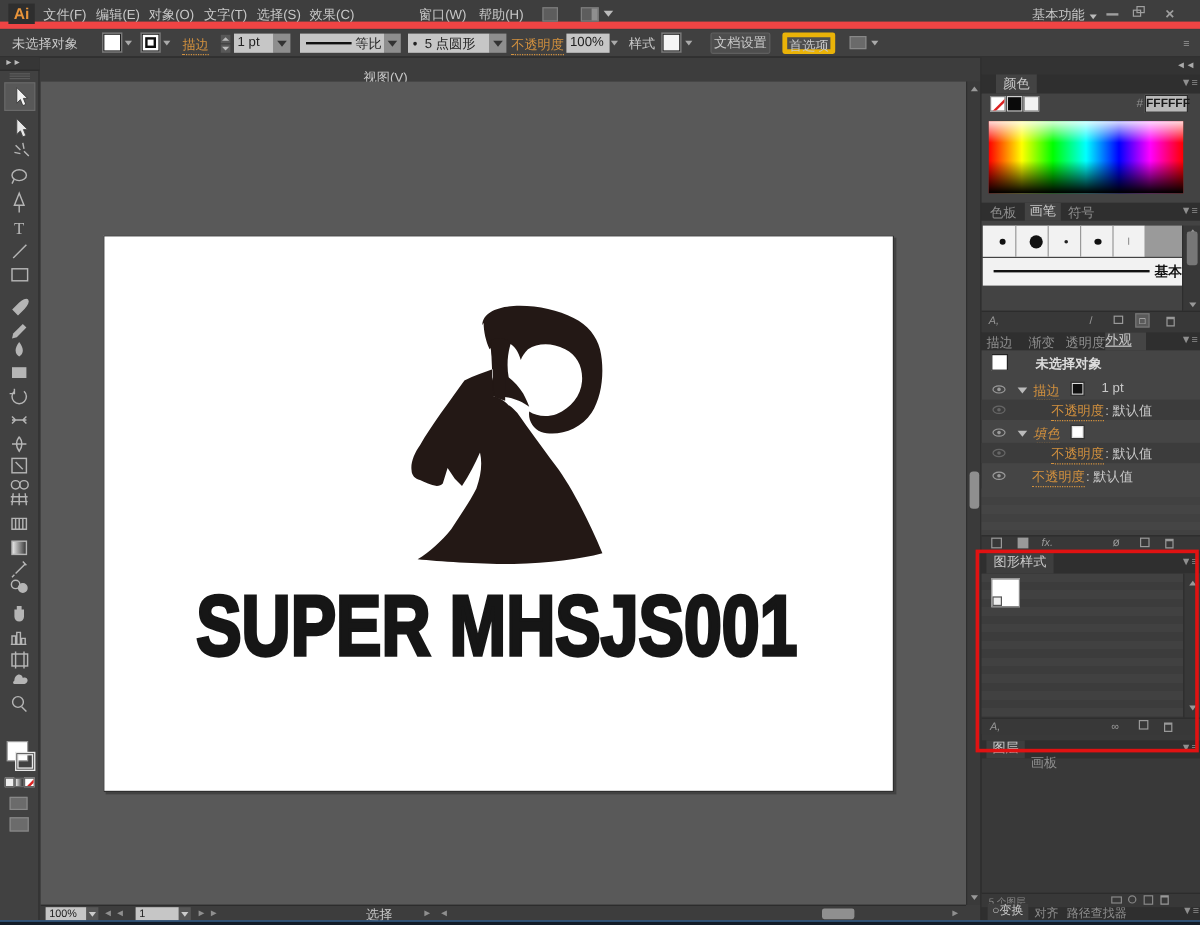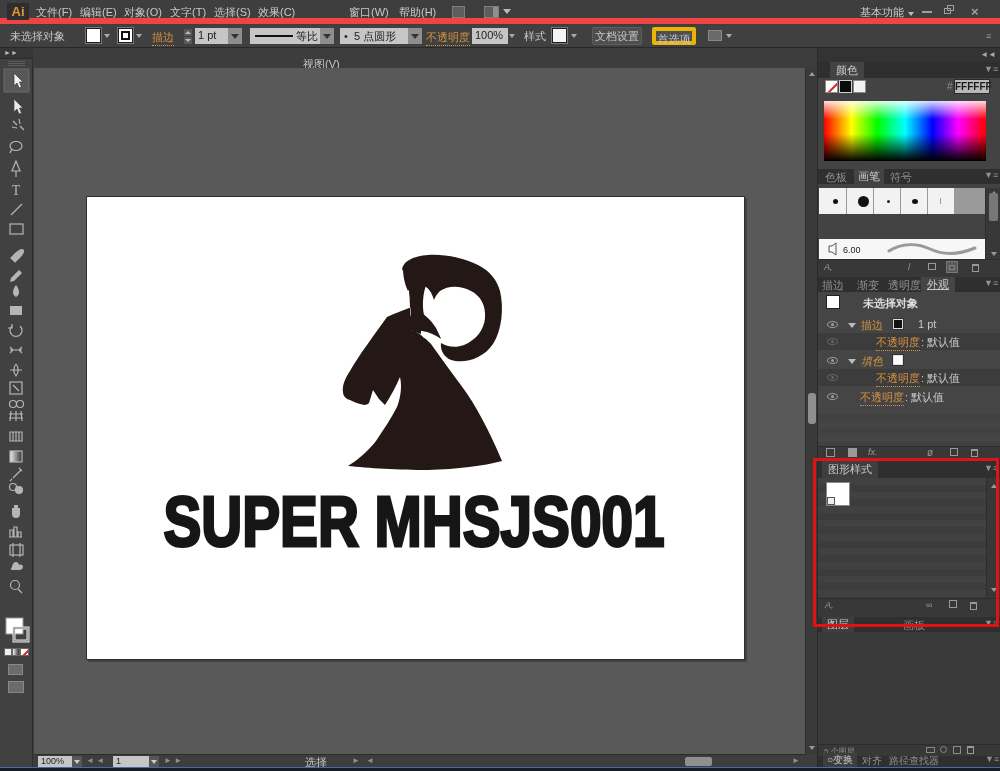--- a/index.html
+++ b/index.html
@@ -266,48 +266,45 @@
       <i class="abs" style="left:28px;top:4px;width:1px;height:26px;background:#999;"></i>
       <i class="abs" style="left:55px;top:4px;width:1px;height:26px;background:#999;"></i>
       <i class="abs" style="left:82px;top:4px;width:1px;height:26px;background:#999;"></i>
       <i class="abs" style="left:109px;top:4px;width:1px;height:26px;background:#999;"></i>
       <i class="abs" style="left:15px;top:15px;width:5px;height:5px;background:#111;border-radius:50%;"></i>
       <i class="abs" style="left:40px;top:12px;width:11px;height:11px;background:#111;border-radius:50%;"></i>
       <i class="abs" style="left:69px;top:16px;width:3px;height:3px;background:#222;border-radius:50%;"></i>
       <i class="abs" style="left:94px;top:15px;width:6px;height:5px;background:#111;border-radius:50%;"></i>
       <i class="abs" style="left:122px;top:14px;width:1px;height:6px;background:#999;"></i>
 
-
-      <div class="abs" style="left:1px;top:55px;width:166px;height:20px;background:#f7f7f7;">
-        <svg class="abs" style="left:8px;top:3px;" width="156" height="15" viewBox="0 0 156 15">
-          <path d="M2,4 L5,4 L9,1 L9,13 L5,10 L2,10 Z" fill="none" stroke="#555" stroke-width="1"></path>
-          <text x="16" y="11" font-size="9" fill="#222" font-family="Liberation Sans">6.00</text>
-          <path d="M62,9 C75,1 90,1 103,7 C116,13 131,13 148,6" fill="none" stroke="#9a9a9a" stroke-width="3" stroke-linecap="round"></path>
-        </svg>
-      </div>
+      <div class="abs" style="left:1px;top:31px;width:166px;height:23px;background:#f2f2f2;">
+        <i class="abs" style="left:9px;top:10px;width:130px;height:2px;background:#111;"></i>
+        <b class="abs" style="left:143px;top:4px;color:#111;font-weight:bold;font-size:11.5px;white-space:nowrap;">基本</b>
+      </div>
+
 
       <div class="abs" style="left:167px;top:4px;width:16px;height:71px;background:#383838;border-left:1px solid #2d2d2d;">
         <i class="abs" style="left:5px;top:3px;width:0;height:0;border-left:3px solid transparent;border-right:3px solid transparent;border-bottom:4px solid #999;"></i>
         <i class="abs" style="left:3px;top:5px;width:9px;height:28px;background:#777;border-radius:2px;"></i>
         <i class="abs" style="left:5px;bottom:3px;width:0;height:0;border-left:3px solid transparent;border-right:3px solid transparent;border-top:4px solid #999;"></i>
       </div>
     </div>
     <div class="abs" style="left:0;top:211px;width:183px;height:18px;background:#383838;border-top:1px solid #2c2c2c;color:#999;">
       <span class="abs" style="left:6px;top:2px;font-size:9px;font-style:italic;">A,</span>
       <span class="abs" style="left:90px;top:2px;font-size:9px;">/</span>
       <span class="abs" style="left:110px;top:3px;width:8px;height:7px;border:1px solid #999;"></span>
       <span class="abs" style="left:128px;top:1px;width:12px;height:12px;background:#5a5a5a;border:1px solid #777;font-size:8px;text-align:center;line-height:11px;color:#ddd;">□</span>
       <span class="abs trash" style="left:154px;top:4px;"></span>
     </div>
 
     <div class="abs" style="left:0;top:229px;width:183px;height:15px;background:#2f2f2f;">
       <span class="abs dim" style="left:4px;top:1px;">描边</span>
       <span class="abs dim" style="left:39px;top:1px;">渐变</span>
       <span class="abs dim" style="left:70px;top:1px;">透明度</span>
-      <span class="abs" style="left:103px;top:0;width:34px;height:15px;background:#454545;color:#c9c9c9;text-align:center;line-height:15px;text-decoration:underline;">外观</span>
+      <span class="abs" style="left:103px;top:0;width:34px;height:15px;background:#454545;color:#c9c9c9;text-align:left;line-height:15px;text-decoration:underline;">外观</span>
       <span class="abs dim" style="left:166px;top:1px;font-size:9px;">▼≡</span>
     </div>
     <div class="abs" style="left:0;top:244px;width:183px;height:154px;background:#454545;color:#c9c9c9;">
       <div class="abs" style="left:0;top:0;width:183px;height:22px;">
         <span class="abs" style="left:8px;top:3px;width:14px;height:14px;background:#fff;border:1px solid #222;"></span>
         <b class="abs" style="left:45px;top:4px;color:#dcdcdc;">未选择对象</b>
       </div>
       <div class="abs" style="left:0;top:24px;width:183px;height:17px;">
         <span class="abs eye" style="left:9px;top:5px;"></span>
         <i class="abs" style="left:30px;top:7px;width:0;height:0;border-left:4px solid transparent;border-right:4px solid transparent;border-top:5px solid #bbb;"></i>
@@ -362,21 +359,21 @@
     </div>
     <div class="abs" style="left:0;top:550px;width:183px;height:14px;background:#383838;border-top:1px solid #2c2c2c;color:#999;">
       <span class="abs" style="left:7px;top:1px;font-size:9px;font-style:italic;">A,</span>
       <span class="abs" style="left:108px;top:1px;font-size:9px;">∞</span>
       <span class="abs" style="left:131px;top:1px;width:8px;height:8px;border:1px solid #999;"></span>
       <span class="abs trash" style="left:152px;top:3px;"></span>
     </div>
 
     <div class="abs" style="left:0;top:569px;width:183px;height:15px;background:#2f2f2f;">
       <span class="abs" style="left:4px;top:0;width:32px;height:15px;background:#3e3e3e;color:#c9c9c9;text-align:center;line-height:15px;">图层</span>
-      <span class="abs dim" style="left:41px;top:1px;margin-left:44px;">画板</span>
+      <span class="abs dim" style="left:41px;top:11px;">画板</span>
       <span class="abs dim" style="left:166px;top:1px;font-size:9px;">▼≡</span>
     </div>
     <div class="abs" style="left:0;top:696px;width:183px;height:12px;background:#383838;border-top:1px solid #2c2c2c;color:#888;font-size:8px;">
       <span class="abs" style="left:6px;top:1px;">5 个图层</span>
       <span class="abs" style="left:108px;top:2px;width:9px;height:6px;border:1px solid #888;"></span>
       <span class="abs" style="left:122px;top:1px;width:7px;height:7px;border:1px solid #888;border-radius:50%;"></span>
       <span class="abs" style="left:135px;top:1px;width:8px;height:8px;border:1px solid #888;"></span>
       <span class="abs trash" style="left:149px;top:1px;"></span>
     </div>
 

